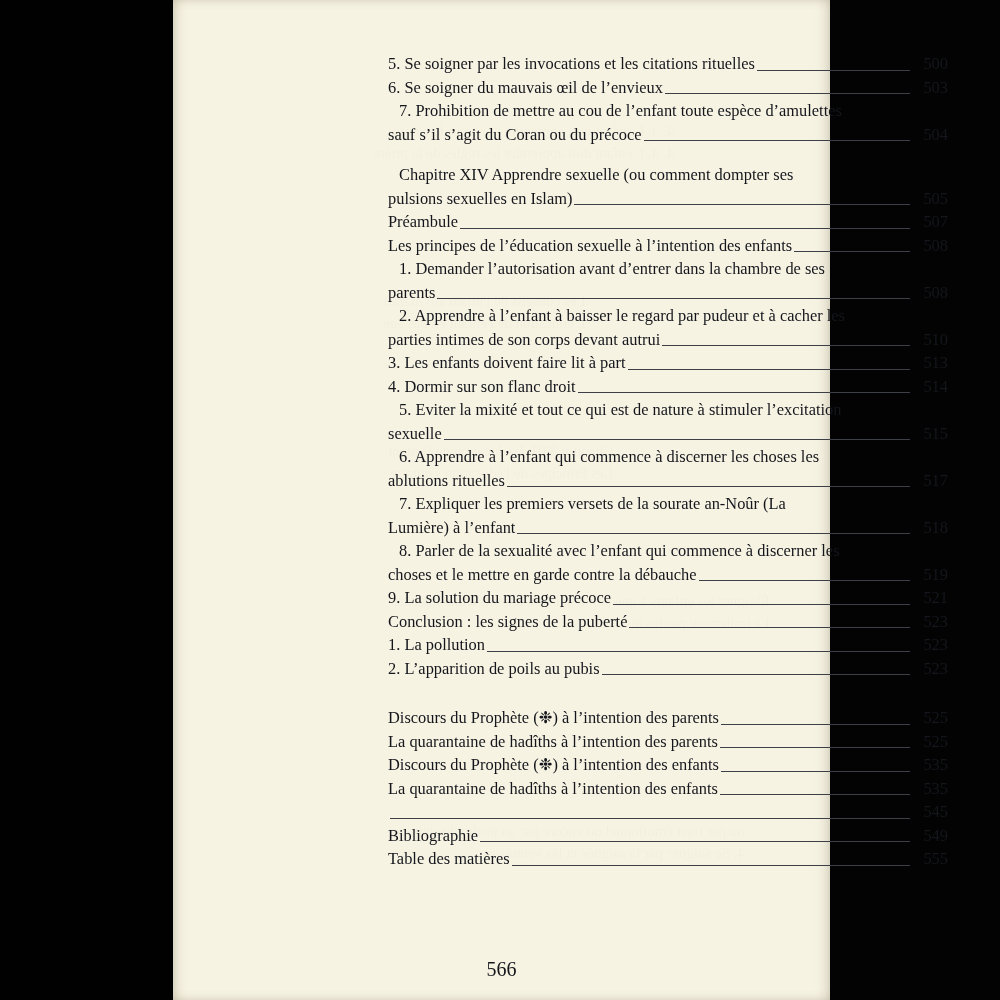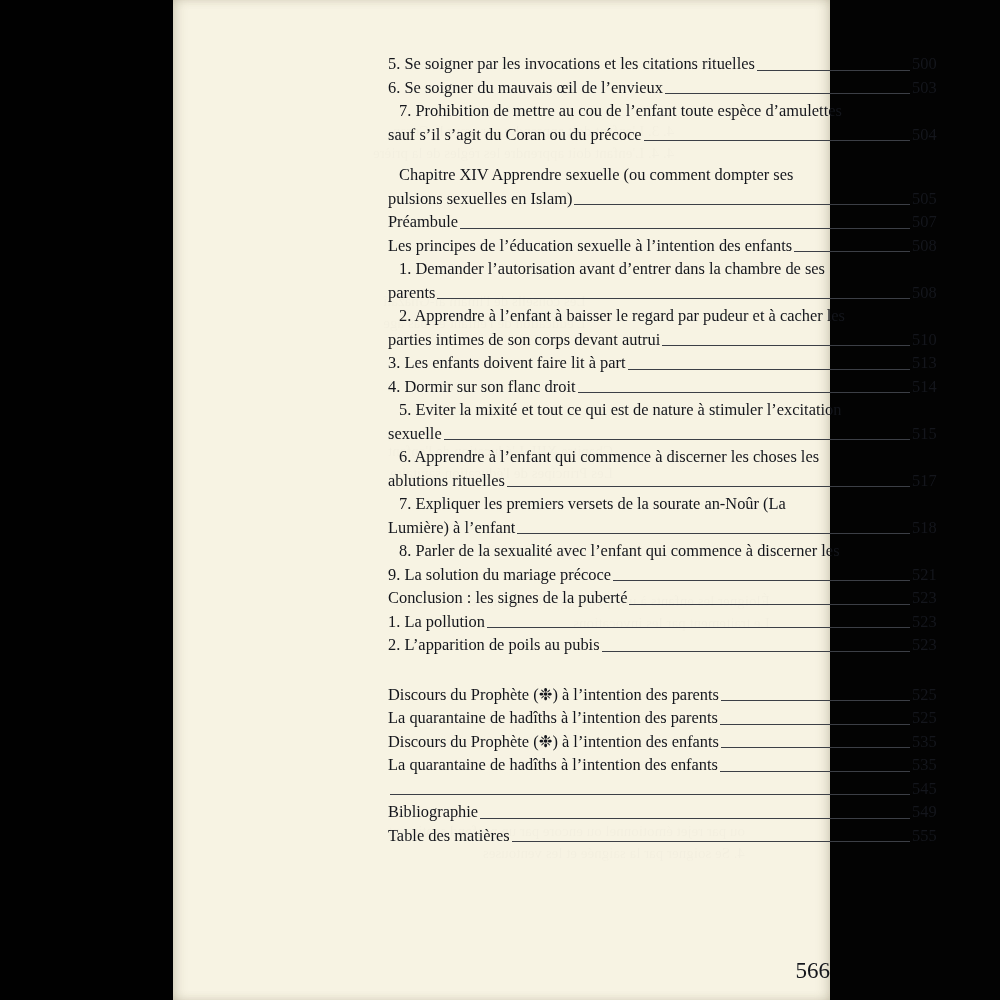--- a/index.html
+++ b/index.html
@@ -62,40 +62,40 @@
   }
   .toc-lead {
     flex: 1 1 auto;
     border-bottom: 1px solid #3c3f46;
     margin: 0 2px 5px 2px;
     height: 1px;
     min-width: 6px;
   }
   .toc-page {
     flex: 0 0 auto;
-    text-align: left;
+    text-align: right;
     min-width: 36px;
   }
   
   .wrap-first {
     display: block;
     margin-left: 11px;
   }
   .gap-md { height: 17px; }
   .gap-lg { height: 26px; }
   .chapter-title {
     display: block;
   }
   .folio {
     position: absolute;
     left: 0;
     top: 958px;
     width: 657px;
-    text-align: right;
-    font-size: 23px;
+    text-align: center;
+    font-size: 20px;
     color: #14161c;
     font-family: "Liberation Serif", serif;
   }
   .ghost {
     position: absolute;
     color: #2b2b2b;
     opacity: 0.18;
     font-size: 15px;
     line-height: 22px;
     transform: scaleX(-1);
@@ -228,20 +228,25 @@
           <span class="wrap-first">7. Expliquer les premiers versets de la sourate an-Noûr (La</span>
           <div class="toc-entry">
             <span class="toc-text">Lumière) à l’enfant</span>
             <span class="toc-lead"></span>
             <span class="toc-page">518</span>
           </div>
         </div>
 
         <div>
           <span class="wrap-first">8. Parler de la sexualité avec l’enfant qui commence à discerner les</span>
+          <div class="toc-entry">
+            <span class="toc-text">choses et le mettre en garde contre la débauche</span>
+            <span class="toc-lead"></span>
+            <span class="toc-page">519</span>
+          </div>
         </div>
 
         <div class="toc-entry">
           <span class="toc-text">9. La solution du mariage précoce</span>
           <span class="toc-lead"></span>
           <span class="toc-page">521</span>
         </div>
 
         <div class="toc-entry">
           <span class="toc-text">Conclusion : les signes de la puberté</span>

